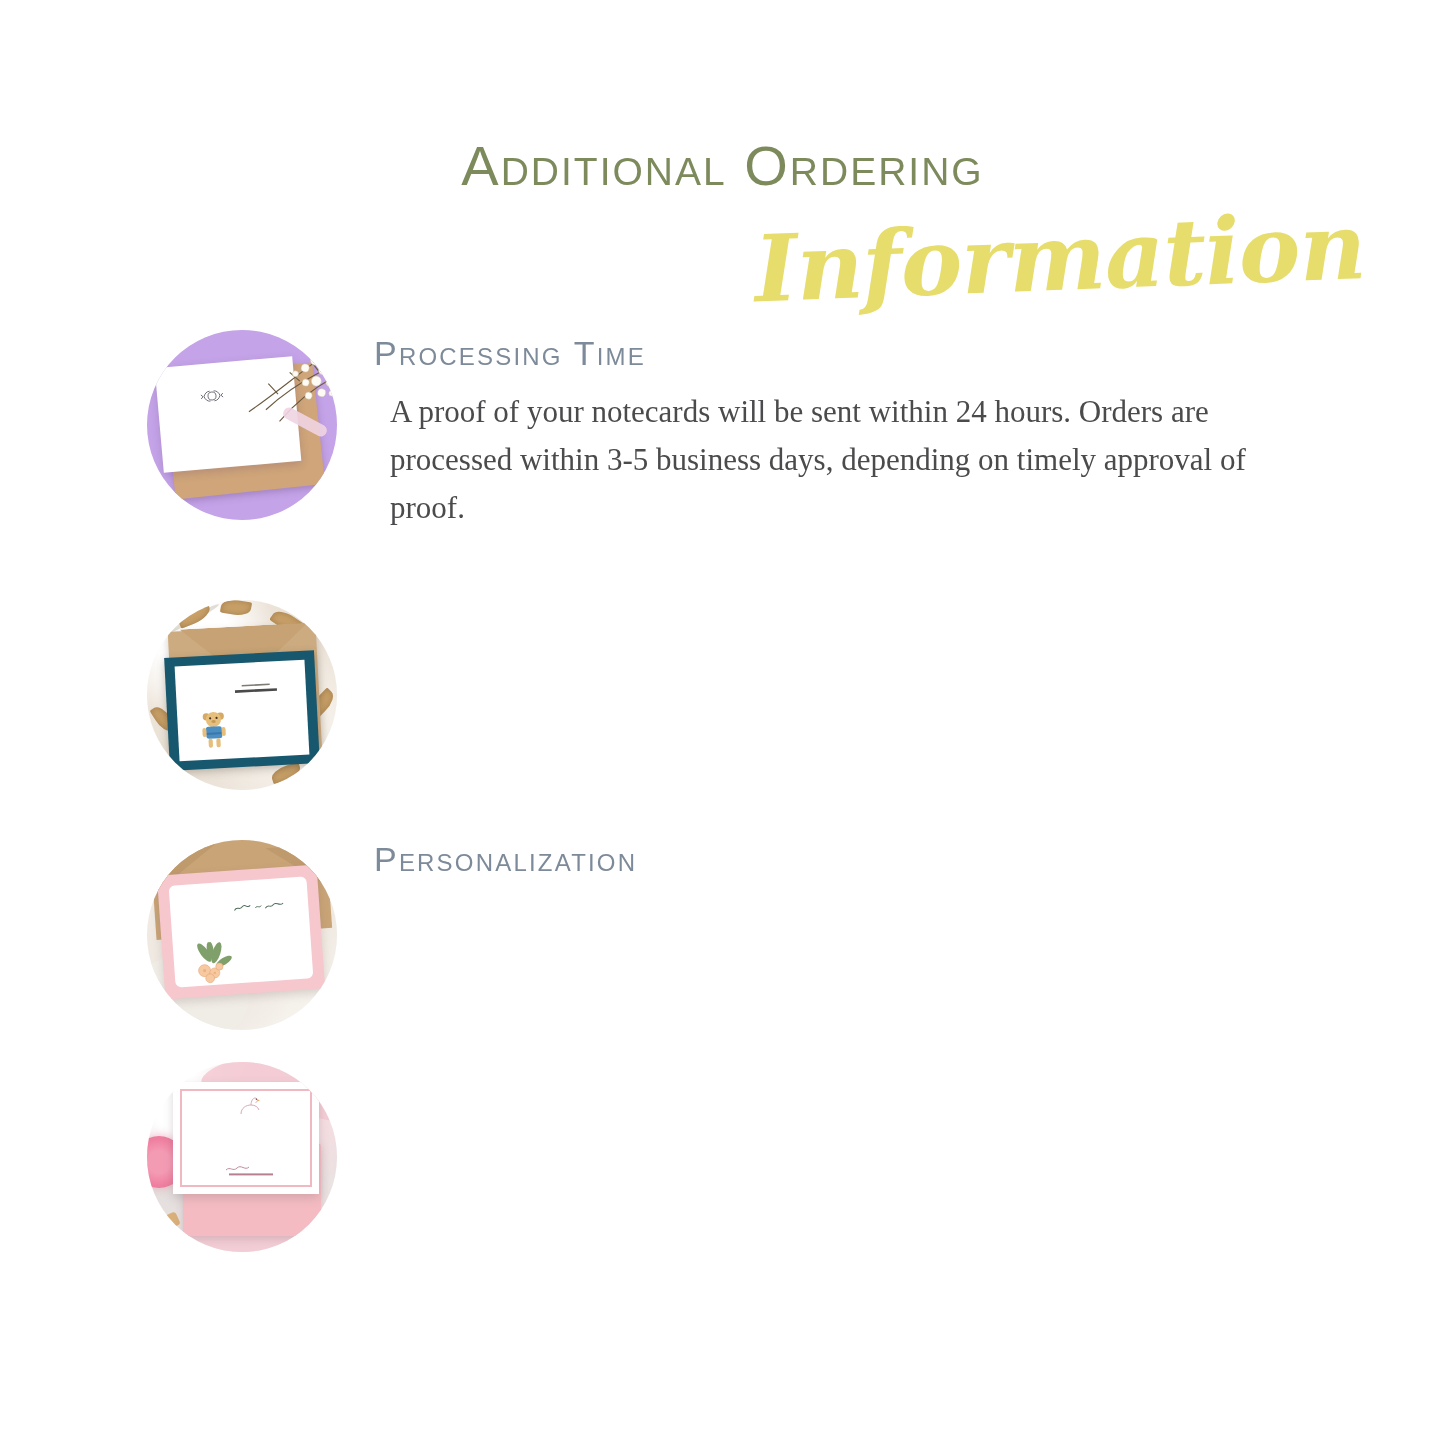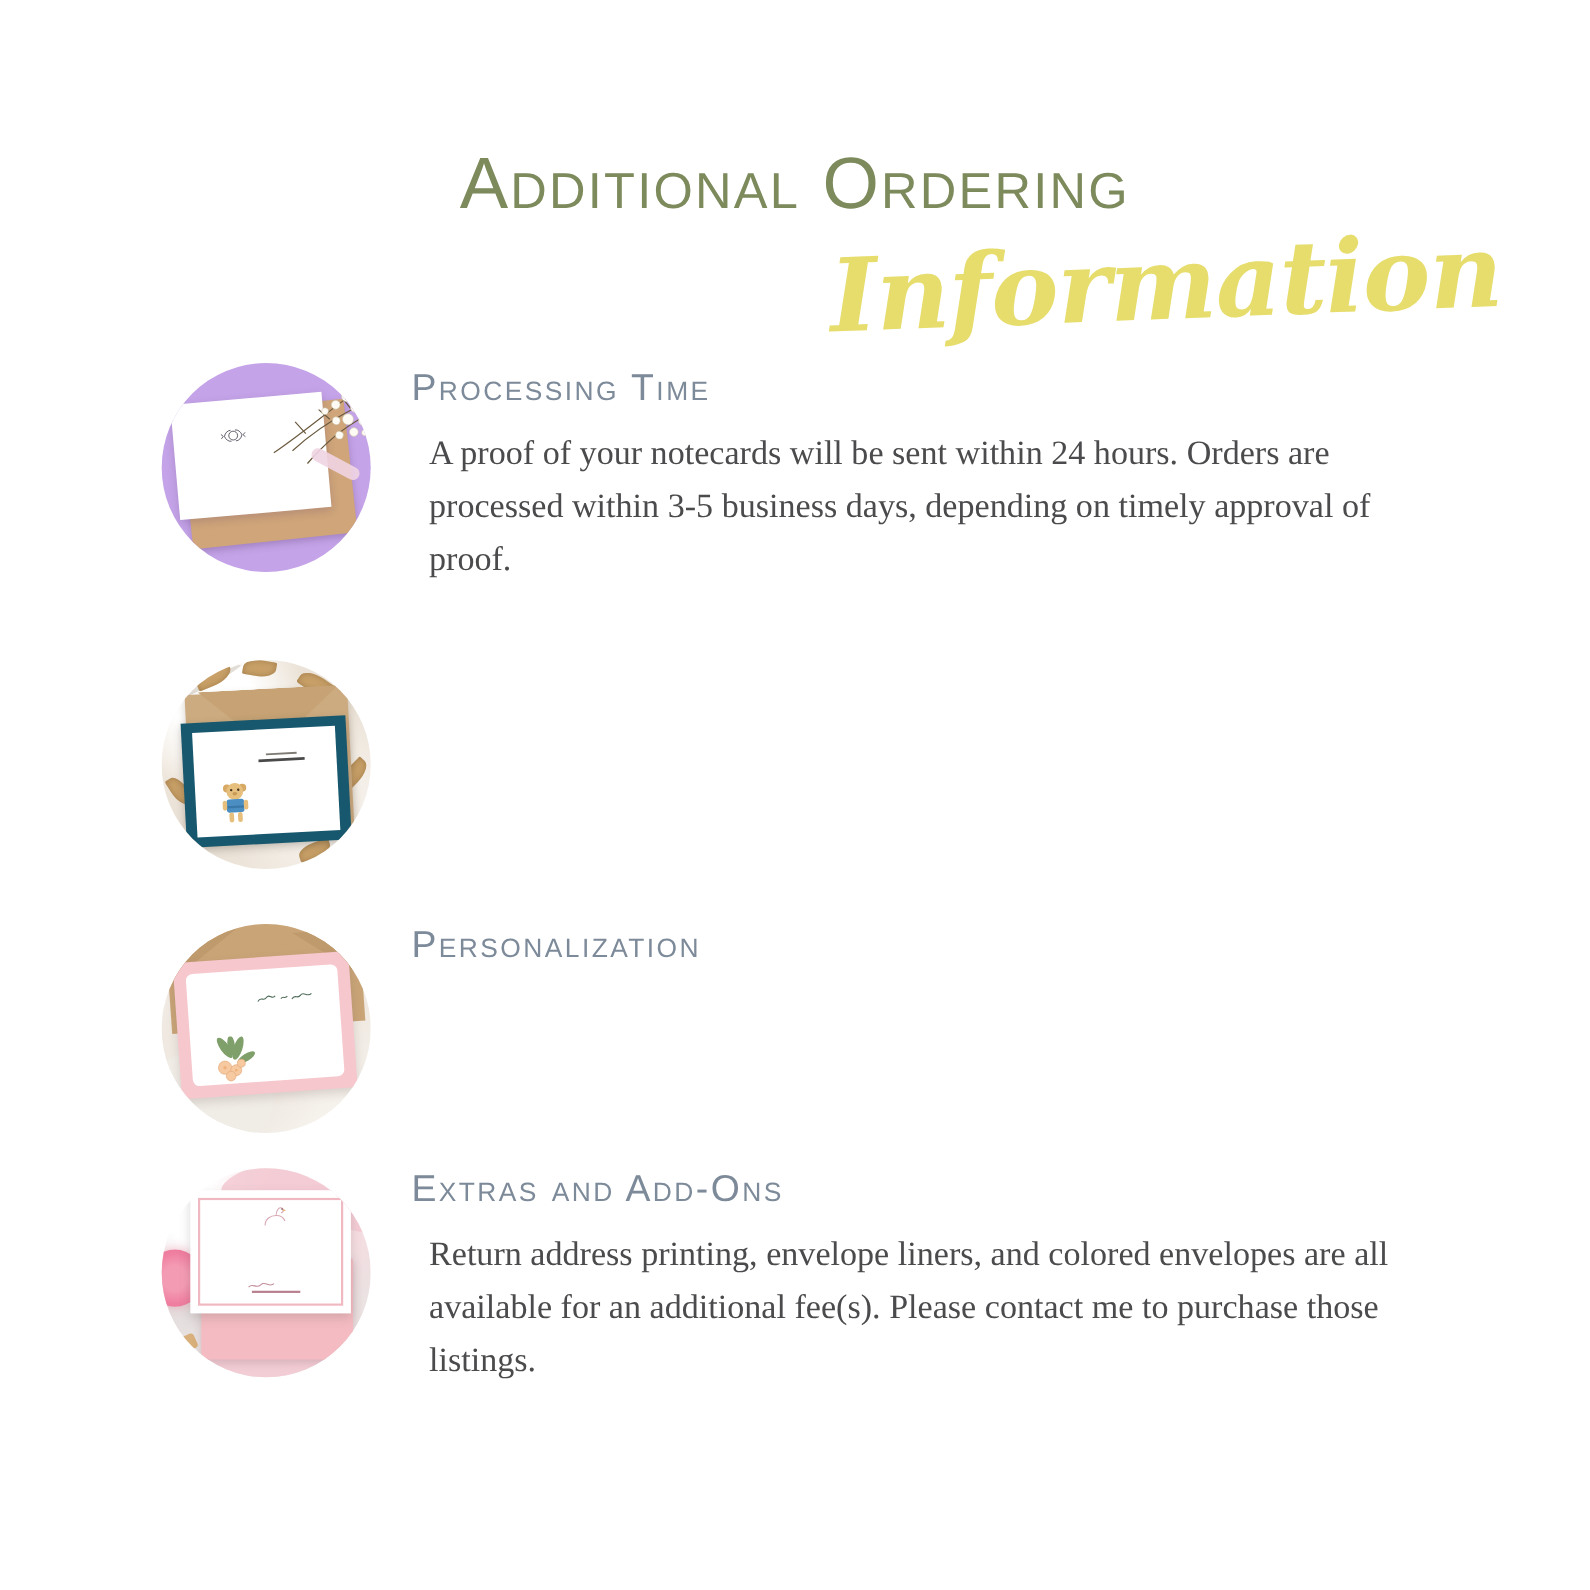--- a/index.html
+++ b/index.html
@@ -26,21 +26,21 @@
   }
   .title-main {
     position: absolute;
     left: 0;
     top: 0;
     width: 1445px;
     text-align: center;
     font-family: "Liberation Sans", sans-serif;
     font-variant: small-caps;
     font-weight: 400;
-    font-size: 66px;
+    font-size: 56px;
     line-height: 96px;
     letter-spacing: 2px;
     color: #7d8a5c;
     white-space: nowrap;
   }
   .title-script {
     position: absolute;
     right: 78px;
     top: 76px;
     font-family: "DejaVu Serif", serif;
@@ -518,20 +518,16 @@
               <path d="M20.6 4.4l2.4.9-2.4.9z" fill="#e8a24f"></path>
               <circle cx="19.4" cy="4.2" r=".7" fill="#6b5044"></circle>
             </svg>
             <svg class="namelines" viewBox="0 0 56 12">
               <path d="M3 5c4-4 7 2 11-2s8 3 12-1" stroke="#c38c9b" stroke-width="1" fill="none"></path>
               <rect x="6" y="8.4" width="44" height="2" fill="#b8808f"></rect>
             </svg>
           </div>
         </div>
       </div>
-      <div class="section-body">
-        <h2 class="section-heading">Extras and Add-Ons</h2>
-        <p class="section-text">Return address printing, envelope liners, and colored envelopes are all available for an additional fee(s). Please contact me to purchase those listings.</p>
-      </div>
     </div>
 
   </div>
 </div>
 
 </body></html>

